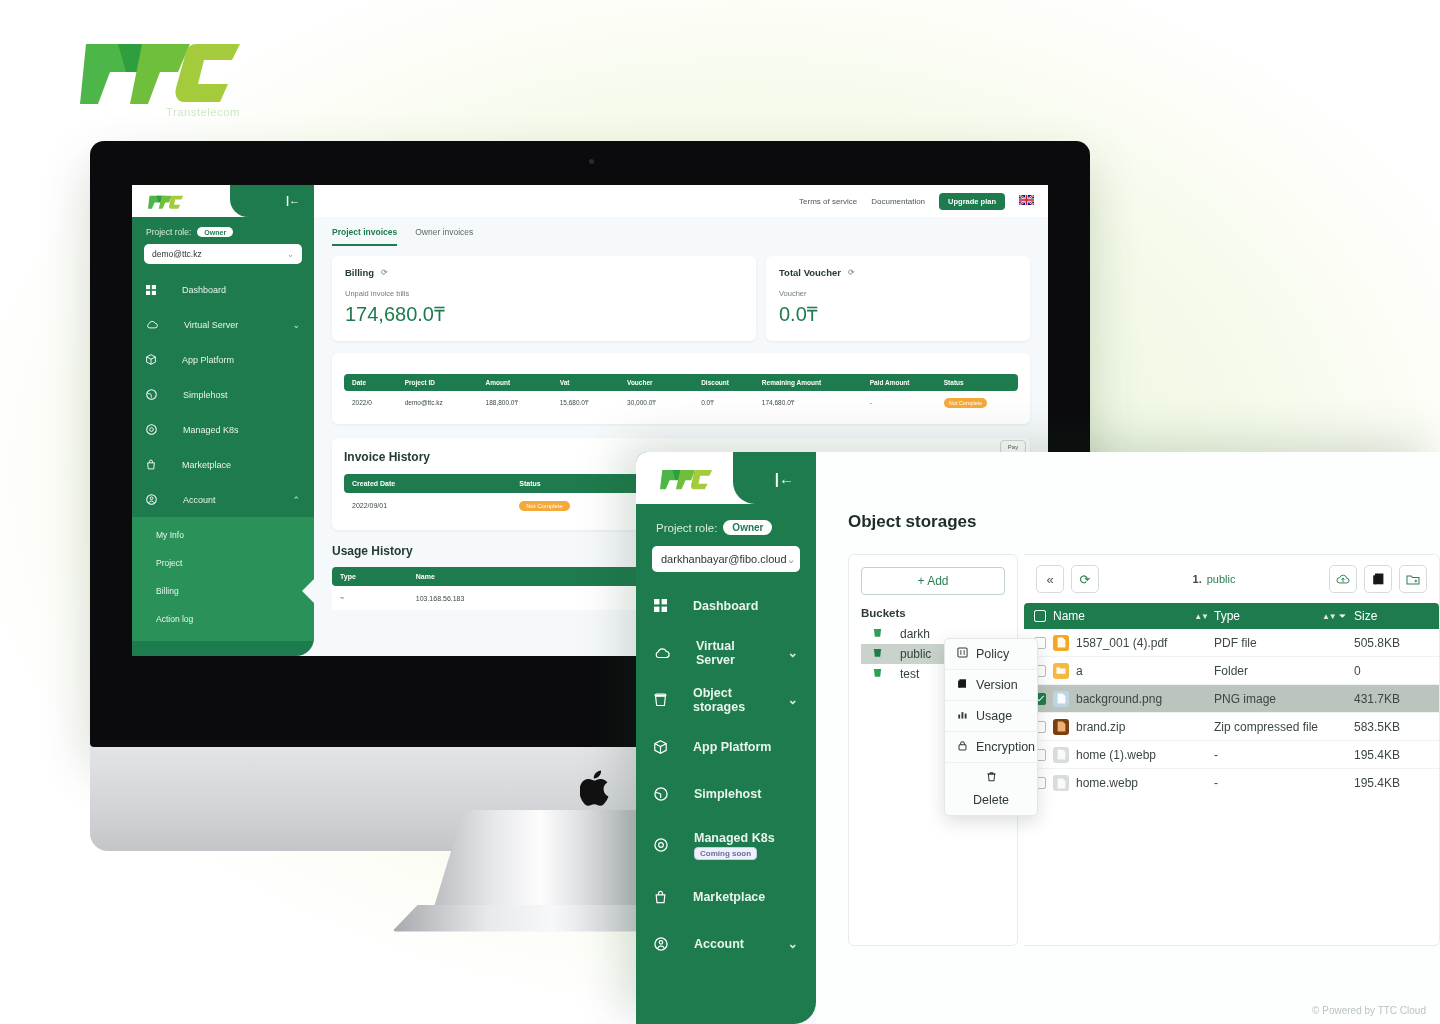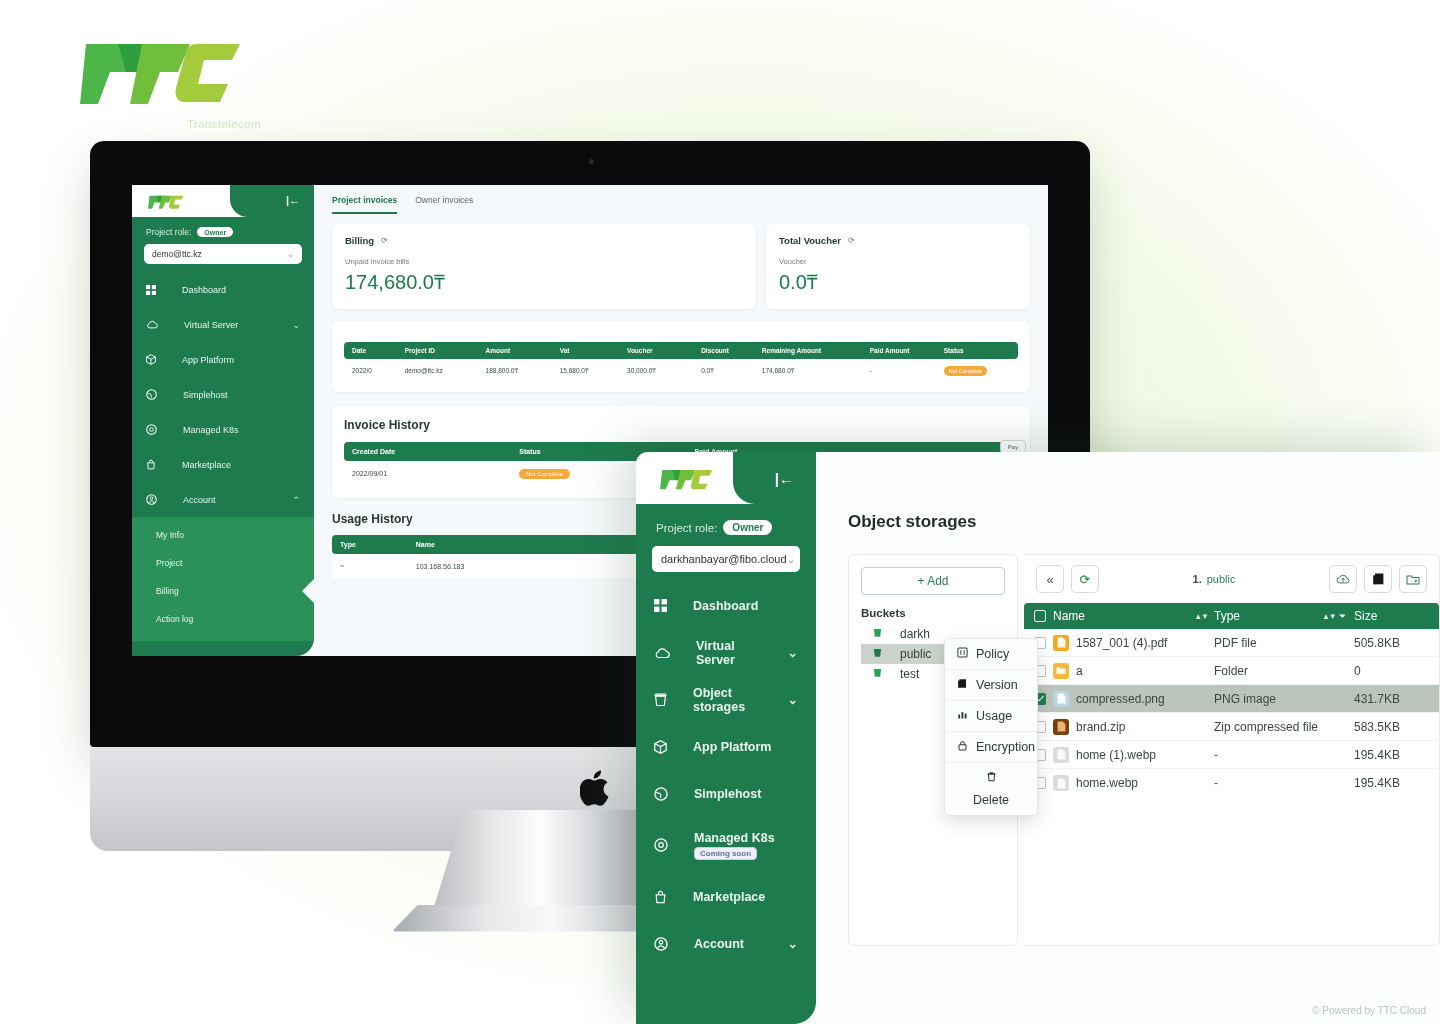--- a/index.html
+++ b/index.html
@@ -15,24 +15,23 @@
     position: absolute; inset: 0;
     background:
       radial-gradient(ellipse 900px 620px at 52% 46%, #e8f6d8 0%, #eef8e3 34%, #f4fae9 55%, #fbfdf4 72%, #ffffff 88%);
     overflow: hidden;
   }
 
   
   #brand { position: absolute; left: 78px; top: 26px; width: 200px; height: 90px; }
   #brand svg { display:block; }
   #brand .sub {
-    position: absolute; left: 88px; top: 92px;
+    position: absolute; left: 88px; top: 80px;
     font-size: 11.5px; letter-spacing: .4px; color: #cfe8c4;
     font-family: "Liberation Sans", sans-serif;
-    margin-left: 21px;
   }
 
   
   #imac { position: absolute; left: 90px; top: 141px; width: 1000px; height: 612px; }
   #imac-bezel {
     position: absolute; left: 0; top: 0; width: 1000px; height: 606px;
     background: #0b0b0d;
     border-radius: 14px 14px 4px 4px;
     box-shadow: 0 22px 50px rgba(40,70,30,.20);
   }
@@ -360,20 +359,34 @@
                   <span class="notch" style="top:1px;"></span>
                 </div>
                 <div class="sub-item">
                   <span>Action log</span>
                 </div>
               </div>
             </div>
           </div>
 
           <div class="content">
+            <div class="topbar" style="height:32px;padding:0 14px;font-size:8px;">
+              <a href="#">Terms of service</a>
+              <a href="#">Documentation</a>
+              <span class="upgrade" style="padding:4px 9px;font-size:7.5px;">Upgrade plan</span>
+              <span class="flag">
+                <svg width="15" height="10" viewBox="0 0 30 20">
+                    <rect width="30" height="20" fill="#00247d"></rect>
+                    <path d="M0 0l30 20M30 0L0 20" stroke="#fff" stroke-width="4"></path>
+                    <path d="M0 0l30 20M30 0L0 20" stroke="#cf142b" stroke-width="2"></path>
+                    <path d="M15 0v20M0 10h30" stroke="#fff" stroke-width="6"></path>
+                    <path d="M15 0v20M0 10h30" stroke="#cf142b" stroke-width="3.4"></path>
+                  </svg>
+              </span>
+            </div>
 
             <div style="padding:10px 18px 0;">
               <div class="tabs" style="font-size:8.5px;">
                 <div class="tab active">Project invoices</div>
                 <div class="tab">Owner invoices</div>
               </div>
             </div>
 
             <div style="display:flex;gap:10px;padding:10px 18px 0;">
               <div class="card" style="flex:1;padding:11px 13px 14px;">
@@ -723,21 +736,21 @@
               </div>
 
               <div class="fl-row sel">
                 <span class="col-name">
                   <span class="cbox on"></span>
                   <span class="ftype" style="background:#bdd5e3;">
                     <svg width="9" height="11" viewBox="0 0 9 11">
                         <path d="M.6.5h5L8.4 3v7.5H.6z" fill="#fff" opacity=".9"></path>
                       </svg>
                   </span>
-                  <span>compressed.png</span>
+                  <span>background.png</span>
                 </span>
                 <span class="col-type">PNG image</span>
                 <span class="col-size">431.7KB</span>
               </div>
 
               <div class="fl-row">
                 <span class="col-name">
                   <span class="cbox"></span>
                   <span class="ftype" style="background:#7a3f10;">
                     <svg width="9" height="11" viewBox="0 0 9 11">

